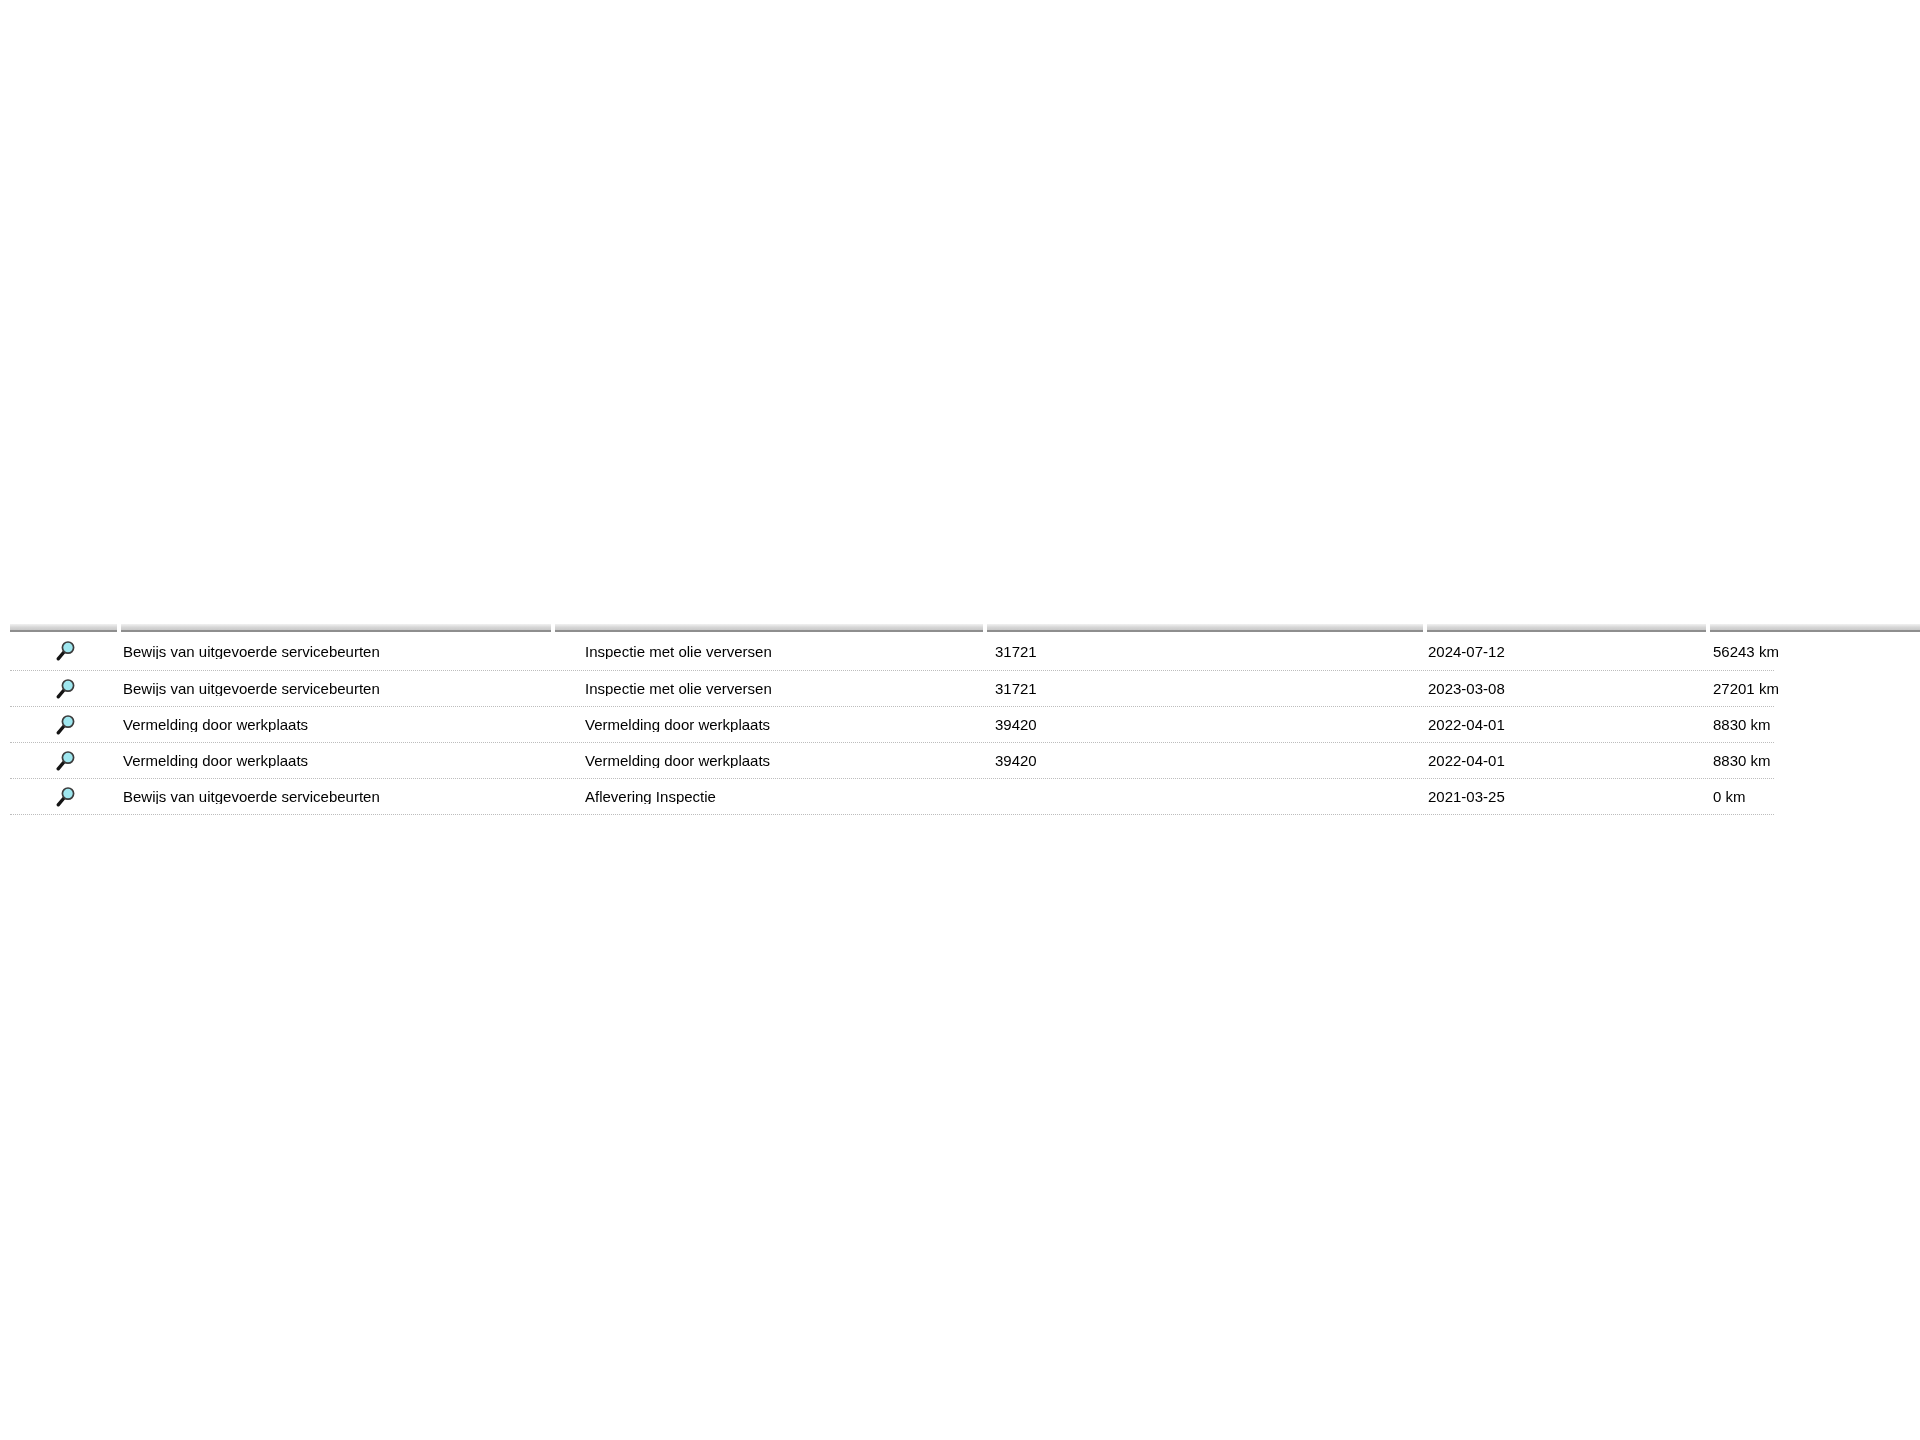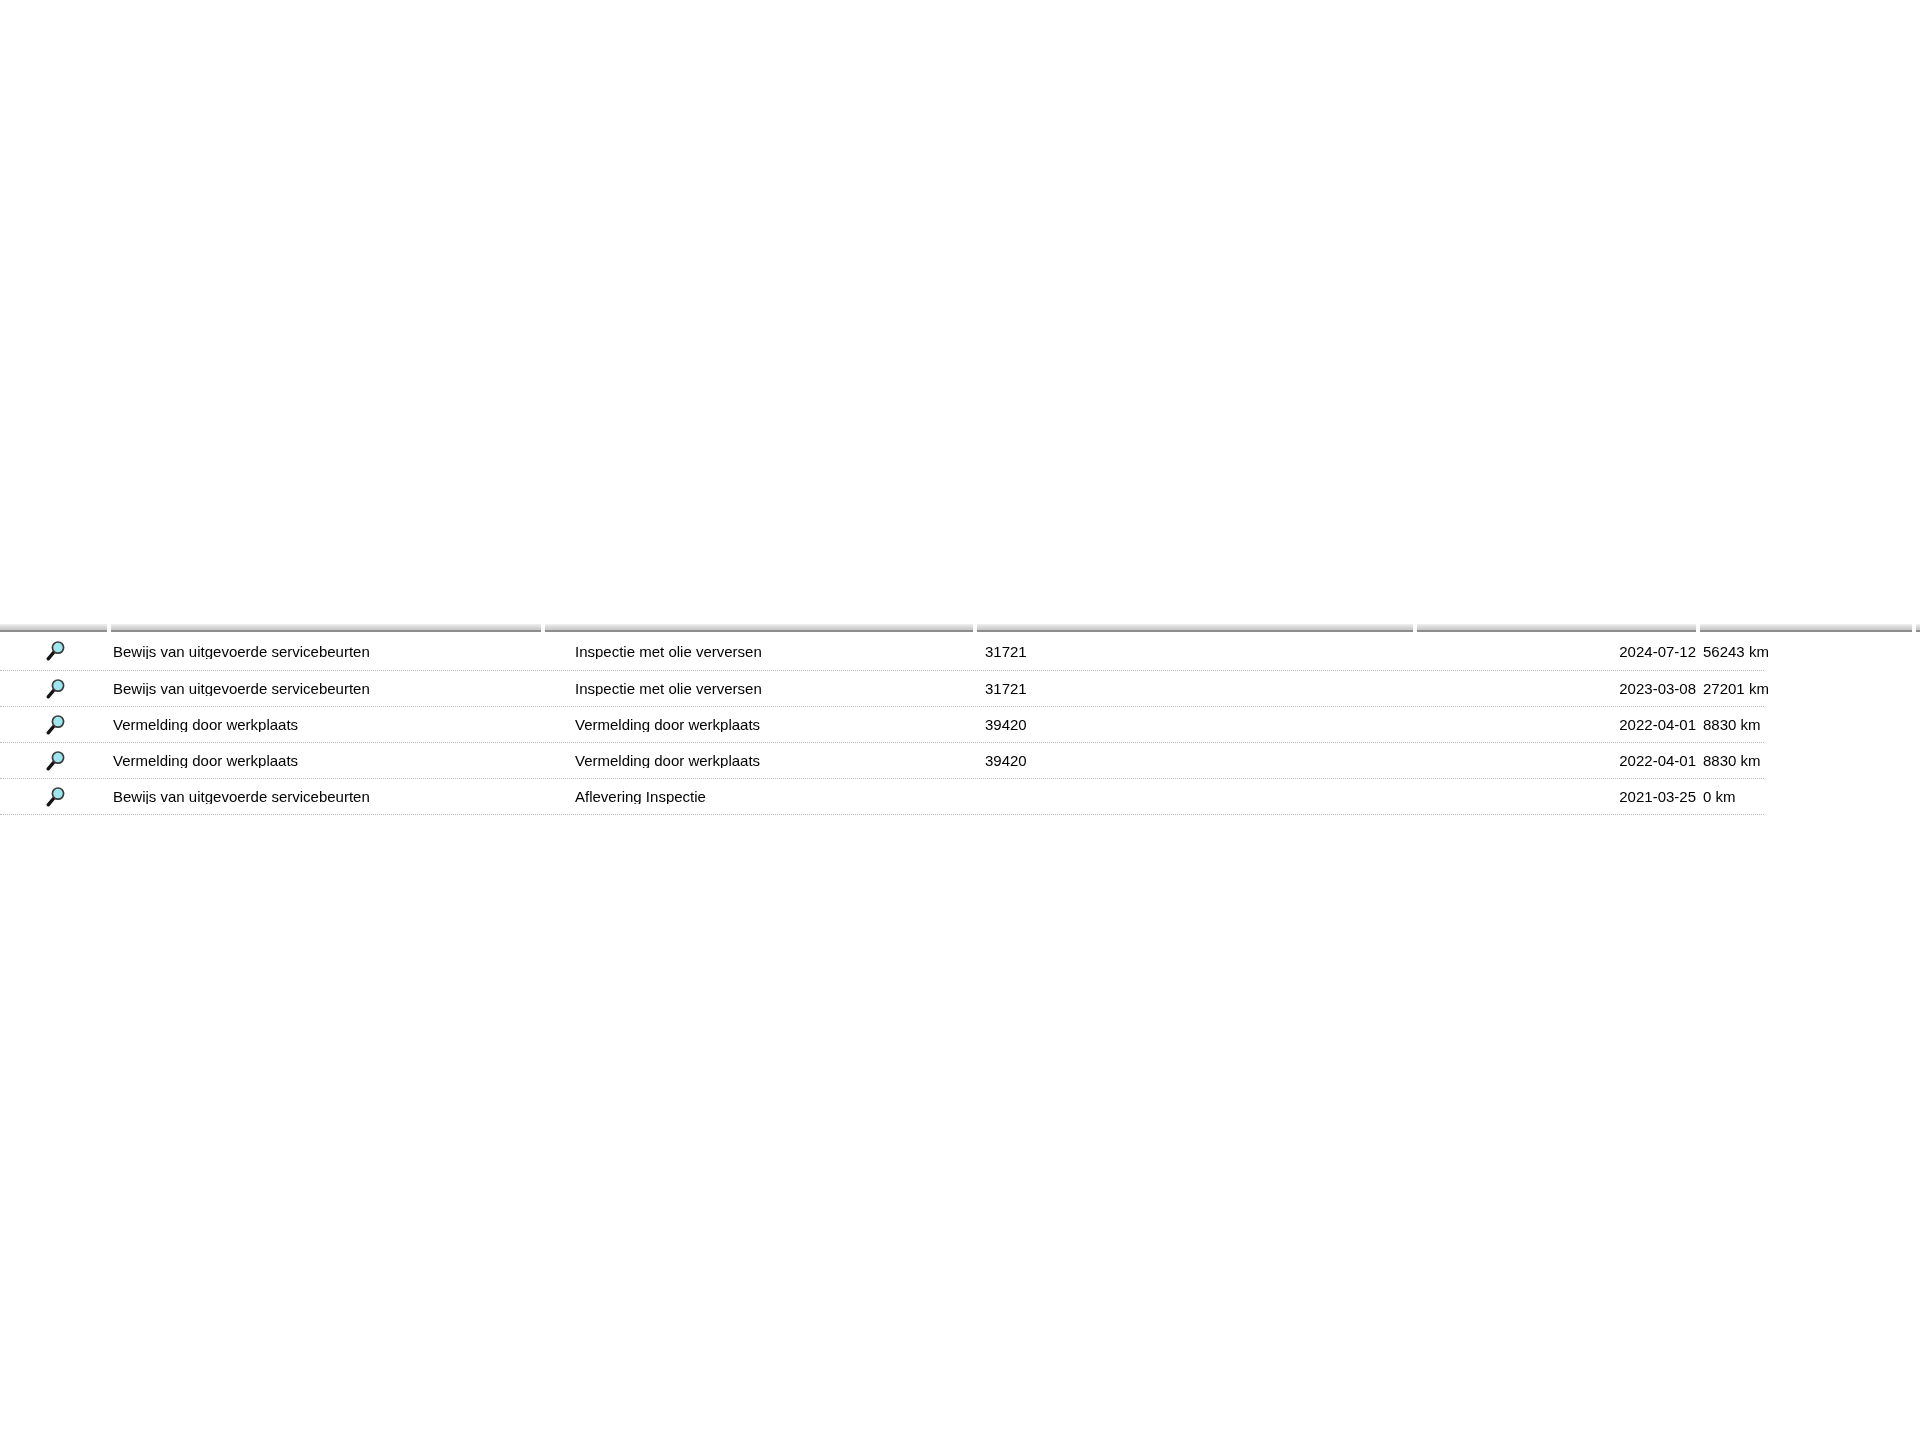--- a/index.html
+++ b/index.html
@@ -11,21 +11,21 @@
     position: relative;
     width: 1920px;
     height: 1440px;
     font-family: "Liberation Sans", sans-serif;
     color: #000000;
     overflow: hidden;
   }
 
   .service-table {
     position: absolute;
-    left: 0;
+    left: 10px;
     top: 624px;
     width: 1764px;
   }
 
   
   .table-header {
     position: relative;
     height: 8px;
     width: 1920px;
   }
@@ -63,21 +63,21 @@
     line-height: 1;
   }
   .cell-icon {
     display: flex;
     align-items: center;
     padding-left: 44px;
   }
   .cell-category { padding-left: 4px;  }
   .cell-activity { padding-left: 5px; margin-left: 27px;  }
   .cell-code     { padding-left: 10px; }
-  .cell-date     { padding-left: 5px; text-align: right;  }
+  .cell-date     { padding-left: 5px;  }
   .cell-mileage  { padding-left: 7px;  }
 
   .magnifier-btn {
     border: none;
     background: transparent;
     padding: 0;
     margin: 0;
     width: 22px;
     height: 22px;
     cursor: pointer;

